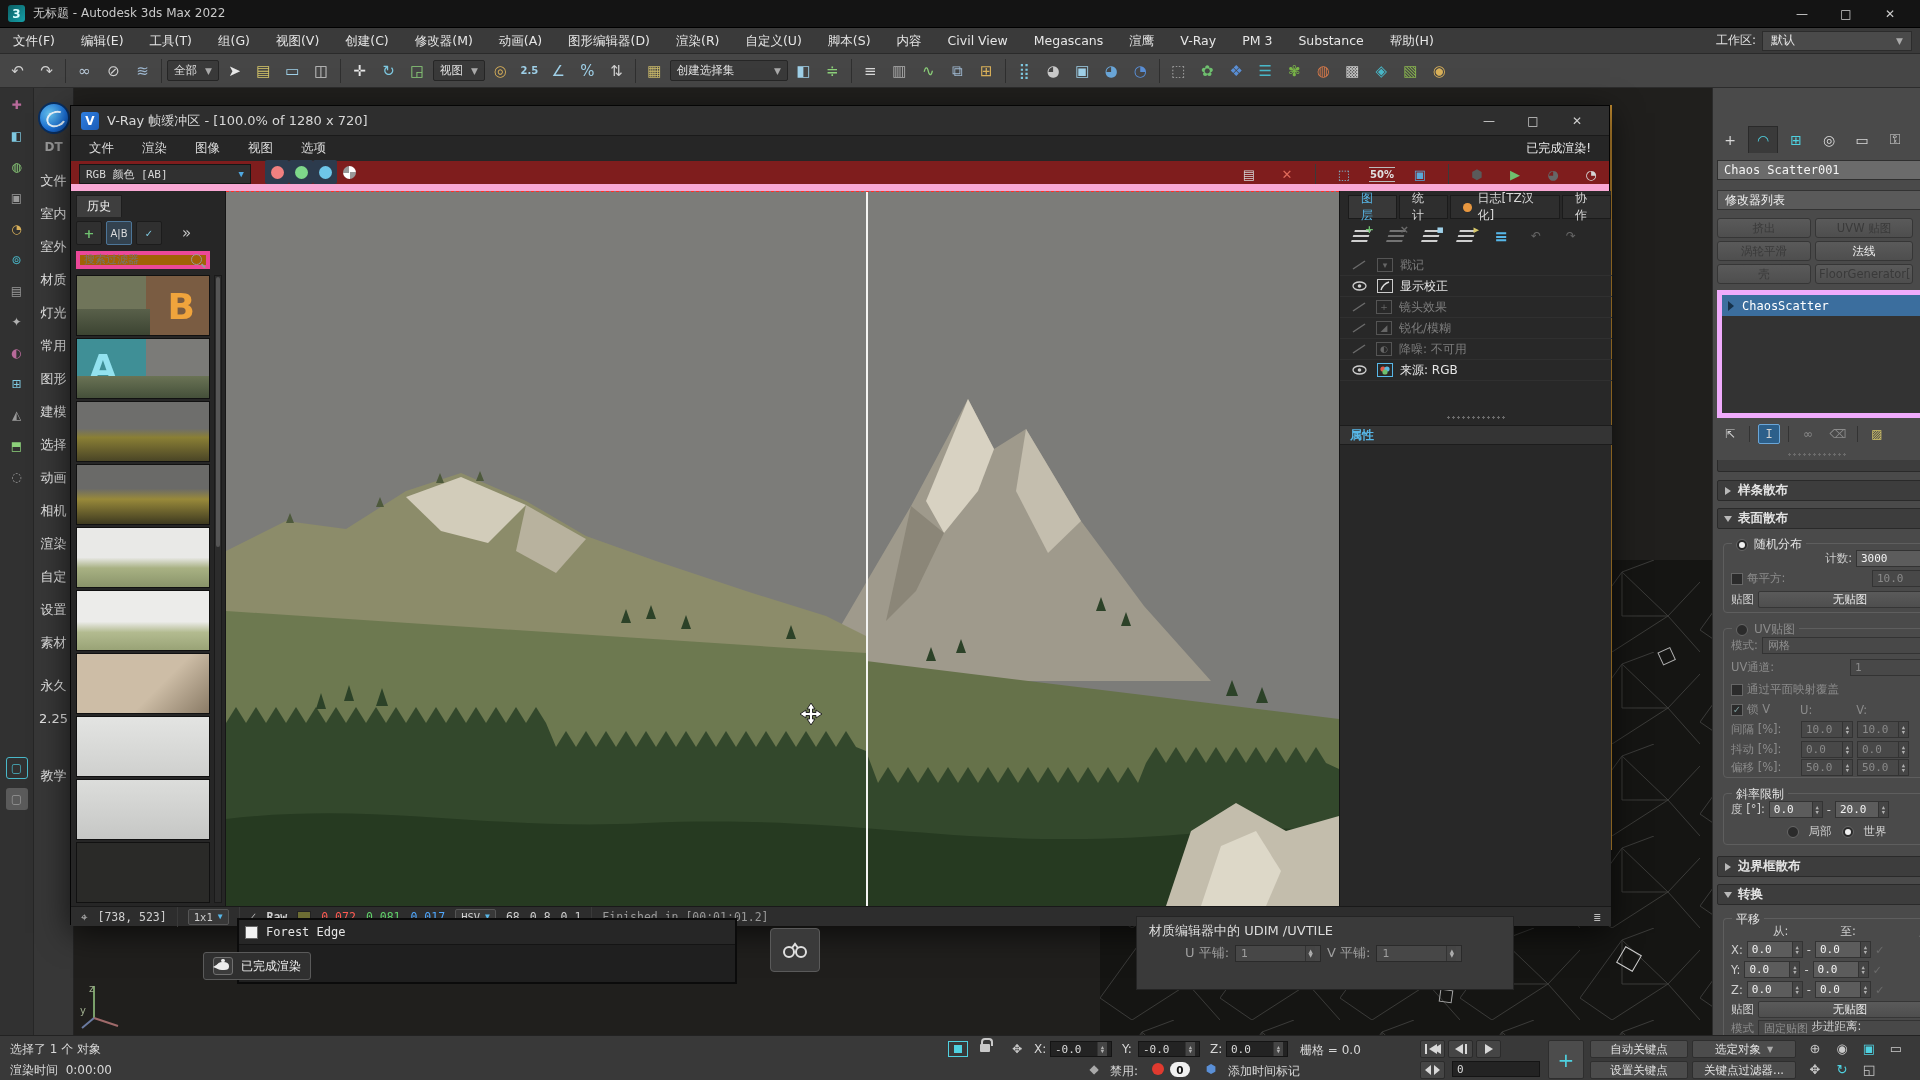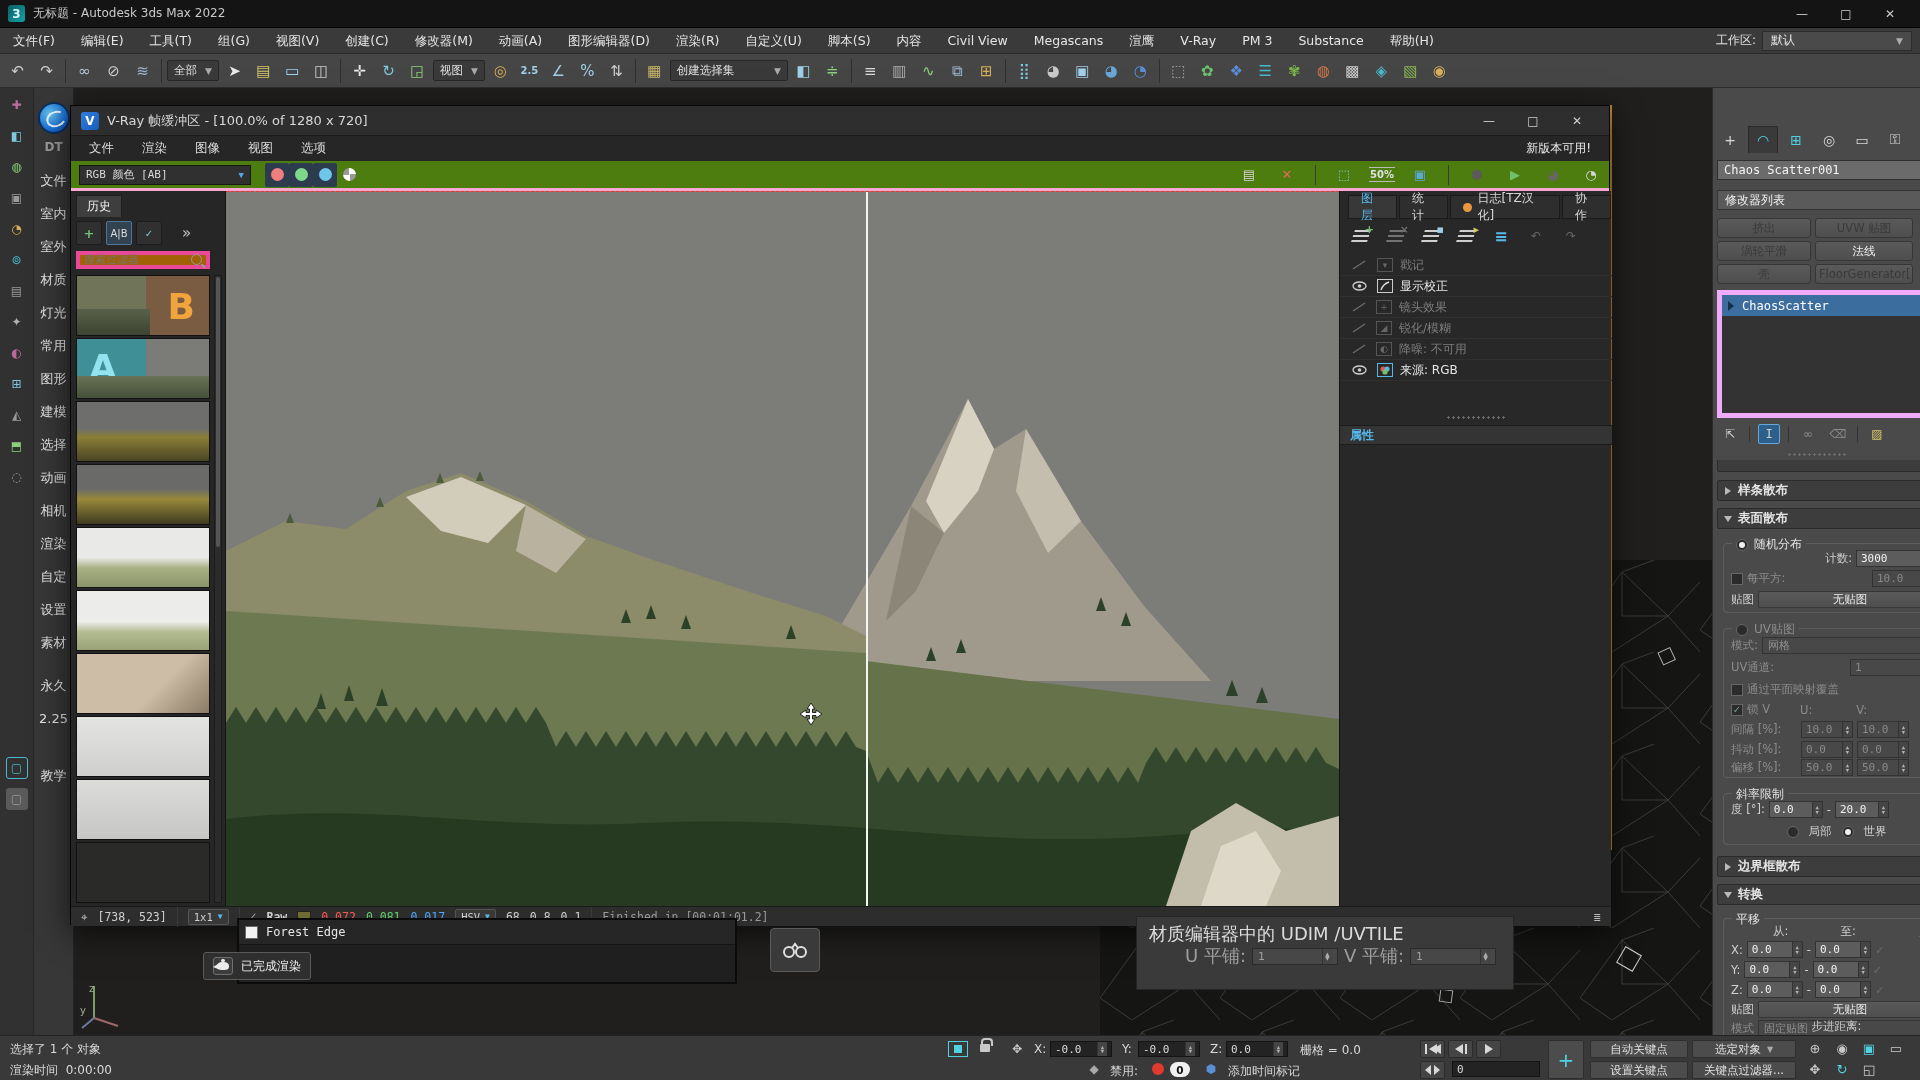--- a/index.html
+++ b/index.html
@@ -45,21 +45,21 @@
 .axis text{fill:#9fae8e;font-size:10px}
 
 
 .vfb{background:#262626;border:1px solid #050505;box-shadow:0 8px 30px rgba(0,0,0,.65)}
 .vfbtitle{height:30px;background:#2e2e2e;border-bottom:1px solid #1a1a1a;display:flex;align-items:center;padding:0 10px;gap:8px}
 .vraylogo{width:18px;height:18px;border-radius:3px;background:linear-gradient(135deg,#2f7fe0,#1b5cb8);color:#fff;font-weight:bold;font-size:12px;display:flex;align-items:center;justify-content:center}
 .vfbtitle .t{color:#d8d8d8;font-size:13px}
 .vfbmenu{height:25px;display:flex;align-items:center;padding:0 18px;gap:28px;background:#262626}
 .vfbmenu .m{color:#dcdcdc;font-size:12.5px}
 .vfbnotice{margin-left:auto;color:#e9e9e9}
-.vfbtools{height:30px;background:#4d7c0f;border-bottom:3px solid #f9a8d4;display:flex;align-items:center;padding:0 8px}
+.vfbtools{height:30px;background:#7f1d1d;border-bottom:7px solid #f9a8d4;display:flex;align-items:flex-end;padding:0 8px}
 .chdrop{width:172px;height:20px;background:#303030;border:1px solid #171717;display:flex;align-items:center;padding:0 6px;color:#d8d8d8;font-family:"DejaVu Sans Mono",monospace;font-size:11px}
 .chdrop .car{margin-left:auto;color:#4fa8e0;font-size:9px}
 .cbtn2{width:24px;height:24px;display:flex;align-items:center;justify-content:center;border-radius:2px}
 .cbtn2.on{background:#2c3b4d}
 .dot{width:13px;height:13px;border-radius:50%}
 .vfbright{margin-left:auto;display:flex;align-items:center;gap:18px}
 .vi{width:20px;height:20px;display:flex;align-items:center;justify-content:center;color:#d5d5d5;font-size:13px}
 .res50{font-size:10px;font-weight:bold;color:#e0e0e0;border-top:1px solid #bbb;border-bottom:1px solid #bbb;padding:1px 1px}
 .vsep{width:1px;height:20px;background:#3a3a3a}
 
@@ -108,21 +108,21 @@
 .forest{background:#1f1f1f;border:2px solid #0b0b0b}
 .frow{height:25px;display:flex;align-items:center;gap:8px;background:#262626;border-bottom:1px solid #141414;padding:0 6px;font-family:"DejaVu Sans Mono",monospace;color:#e6e6e6;font-size:12px}
 .wcb{width:13px;height:13px;background:#f2f2f2;border:1px solid #666}
 .binoc{background:#3a3a3a;border:1px solid #5a5a5a;border-radius:4px;display:flex;align-items:center;justify-content:center}
 .notif{background:#2f2f2f;border:1px solid #5a5a5a;border-radius:3px;display:flex;align-items:center;gap:8px;padding:0 9px;font-size:12px;color:#ececec}
 .tpbox{width:20px;height:18px;background:#3c3c3c;border:1px solid #707070;border-radius:3px;display:flex;align-items:center;justify-content:center}
 .teapot{width:12px;height:8px;background:#ececec;border-radius:45% 45% 40% 40%;position:relative}
 .teapot::before{content:"";position:absolute;left:-4px;top:2px;border-top:3px solid transparent;border-right:5px solid #ececec;border-bottom:2px solid transparent}
 .teapot::after{content:"";position:absolute;left:4px;top:-3px;width:4px;height:3px;background:#ececec;border-radius:2px}
 .udim{background:#3a3a3a;border:1px solid #242424}
-.ulab{color:#dcdcdc;font-size:18px}
+.ulab{color:#dcdcdc;font-size:13px}
 .ufld{height:17px;background:#474747;border:1px solid #2a2a2a;color:#9f9f9f;display:flex;align-items:center;padding:0 5px;font-size:11px}
 .ubar{background:#2c2c2c;border-top:1px solid #1e1e1e;display:flex;align-items:center;gap:10px;padding:0 10px;justify-content:flex-end}
 .zdrop{width:66px;height:19px;background:#3f3f3f;border:1px solid #585858;display:flex;align-items:center;padding:0 6px;color:#ddd;font-size:11px;gap:8px}
 .mini{width:20px;height:20px;display:flex;align-items:center;justify-content:center;color:#d8d8d8;font-size:13px}
 .mini.teal{color:#4fd1e0}
 
 
 .cmd{background:#4a4a4a;border-left:1px solid #2b2b2b}
 .ctab{width:30px;height:27px;display:flex;align-items:center;justify-content:center;color:#d8d8d8;font-size:14px}
 .ctab.act{background:#3a3a3a;border:1px solid #2a2a2a;border-bottom:none;color:#4fd1e0}
@@ -364,21 +364,21 @@
         <span class="wb g" data-g="✕"></span>
       </span>
     </div>
 
     <div class="vfbmenu">
       <span class="m">文件</span>
       <span class="m">渲染</span>
       <span class="m">图像</span>
       <span class="m">视图</span>
       <span class="m">选项</span>
-      <span class="vfbnotice">新版本可用!</span>
+      <span class="vfbnotice">已完成渲染!</span>
     </div>
 
     <div class="vfbtools">
       <span class="chdrop">
           <span>RGB 颜色 [AB]</span>
           <span class="car g" data-g="▼"></span>
         </span>
       <span style="width:14px"></span>
       <span class="cbtn2 on">
           <span class="dot" style="background:#f08080"></span>

